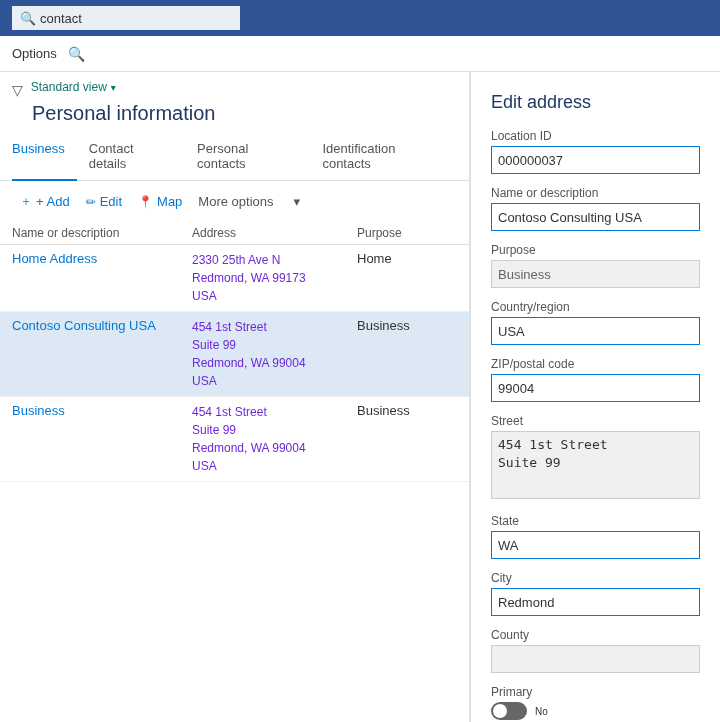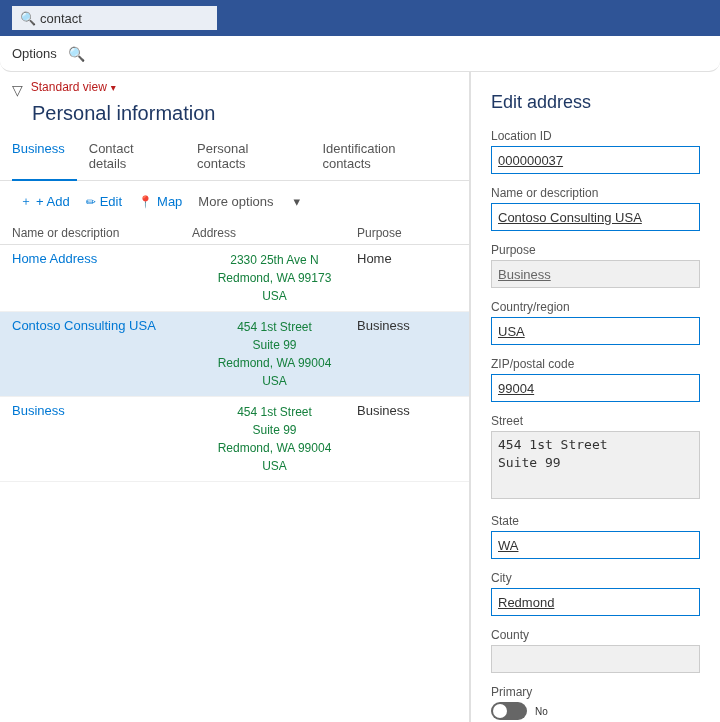--- a/index.html
+++ b/index.html
@@ -19,21 +19,21 @@
       background: #2f5496;
       height: 36px;
       display: flex;
       align-items: center;
       padding: 0 12px;
     }
     .search-box {
       background: rgba(255,255,255,0.9);
       border: none;
       height: 24px;
-      width: 205px;
+      width: 228px;
       padding: 0 8px 0 28px;
       font-size: 13px;
       color: #333;
       position: relative;
     }
     .search-wrapper {
       position: relative;
       display: flex;
       align-items: center;
     }
@@ -46,21 +46,20 @@
     }
 
     
     .options-bar {
       height: 36px;
       display: flex;
       align-items: center;
       padding: 0 12px;
       border-bottom: 1px solid #e0e0e0;
       background: #fff;
-      border-radius: 11px;
     }
     .options-label {
       font-size: 13px;
       color: #333;
       margin-right: 12px;
     }
     .options-search-icon {
       color: #555;
       font-size: 14px;
       cursor: pointer;
@@ -91,21 +90,21 @@
     .filter-icon {
       color: #555;
       font-size: 14px;
       margin-top: 2px;
       cursor: pointer;
     }
     .view-selector {
       display: flex;
       align-items: center;
       font-size: 12px;
-      color: #b91c1c;
+      color: #0f766e;
       cursor: pointer;
       margin-left: 8px;
     }
     .view-selector .chevron {
       font-size: 10px;
       margin-left: 4px;
     }
 
     .page-title {
       font-size: 20px;
@@ -196,23 +195,22 @@
     }
     .table-row.selected {
       background: #dce9f5;
     }
     .table-row .row-name {
       color: #0078d4;
       font-size: 13px;
     }
     .table-row .row-address {
       font-size: 12px;
-      color: #15803d;
+      color: #6d28d9;
       line-height: 1.5;
-      text-align: center;
     }
     .table-row .row-purpose {
       font-size: 13px;
       color: #333;
     }
 
     
     .right-panel {
       width: 250px;
       padding: 20px 20px;
@@ -236,21 +234,20 @@
     }
     .form-input {
       width: 100%;
       height: 28px;
       border: 1px solid #0078d4;
       padding: 0 6px;
       font-size: 13px;
       color: #333;
       outline: none;
       background: #fff;
-      text-decoration: underline;
     }
     .form-input.readonly {
       background: #f0f0f0;
       border-color: #ccc;
       color: #666;
     }
     .form-textarea {
       width: 100%;
       height: 68px;
       border: 1px solid #ccc;

